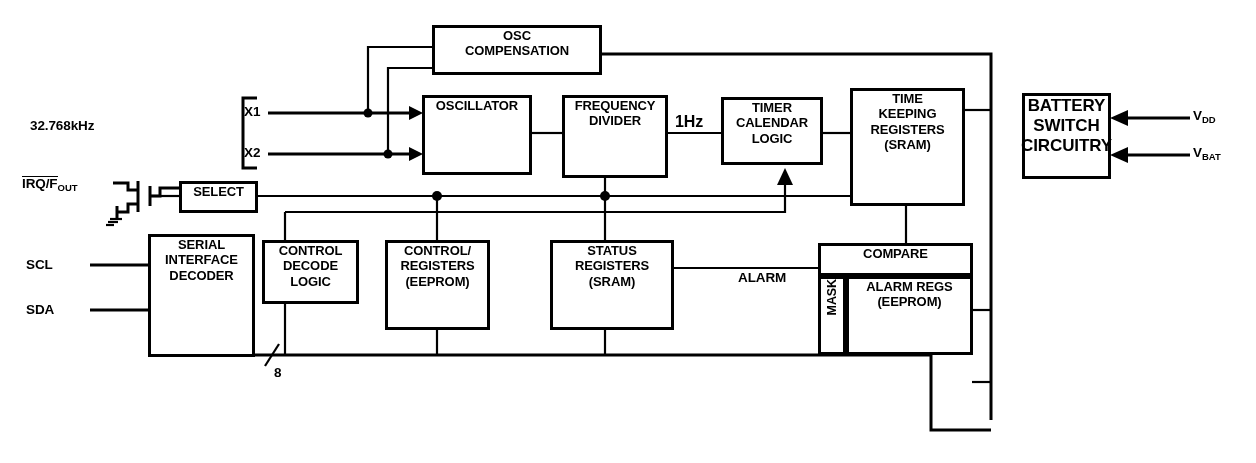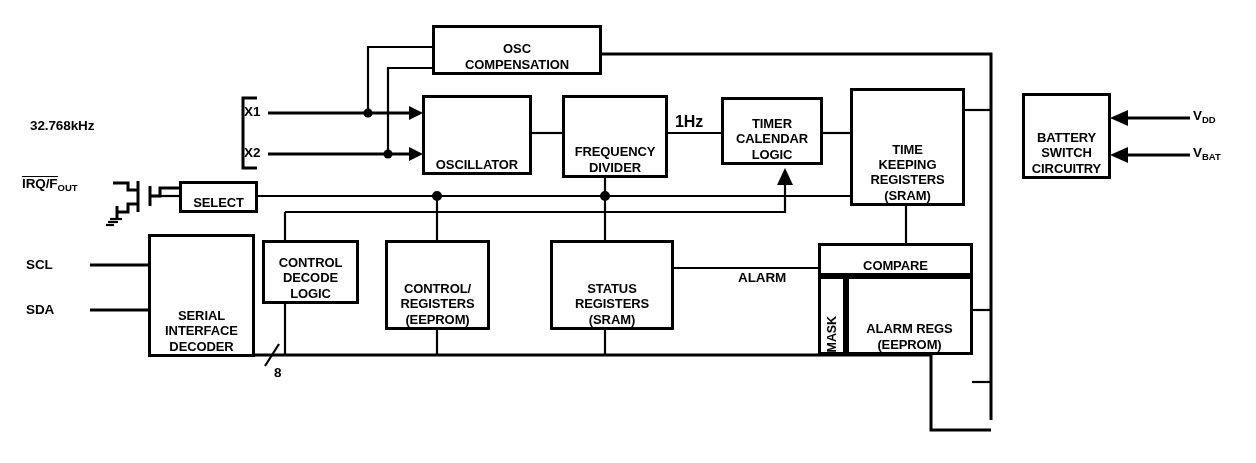--- a/index.html
+++ b/index.html
@@ -21,21 +21,21 @@
     top: 0;
     width: 1256px;
     height: 463px;
   }
   .blk {
     position: absolute;
     box-sizing: border-box;
     border: 3px solid #000;
     background: #ffffff;
     display: flex;
-    align-items: flex-end;
+    align-items: flex-start;
     justify-content: center;
     text-align: center;
     font-weight: bold;
     font-size: 13px;
     line-height: 1.18;
     letter-spacing: -0.1px;
     color: #000;
     z-index: 3;
   }
   .lbl {
@@ -182,21 +182,21 @@
 LOGIC</span>
   </div>
 
   <div class="blk" style="left:850px; top:88px; width:115px; height:118px;">
     <span style="white-space:pre-line;">TIME
 KEEPING
 REGISTERS
 (SRAM)</span>
   </div>
 
-  <div class="blk" style="left:1022px; top:93px; width:89px; height:86px; font-size:13px;">
+  <div class="blk" style="left:1022px; top:93px; width:89px; height:86px; font-size:17px;">
     <span style="white-space:pre-line;">BATTERY
 SWITCH
 CIRCUITRY</span>
   </div>
 
   <div class="blk" style="left:179px; top:181px; width:79px; height:32px;">
     <span style="white-space:pre-line;">SELECT</span>
   </div>
 
   <div class="blk" style="left:148px; top:234px; width:107px; height:123px;">

